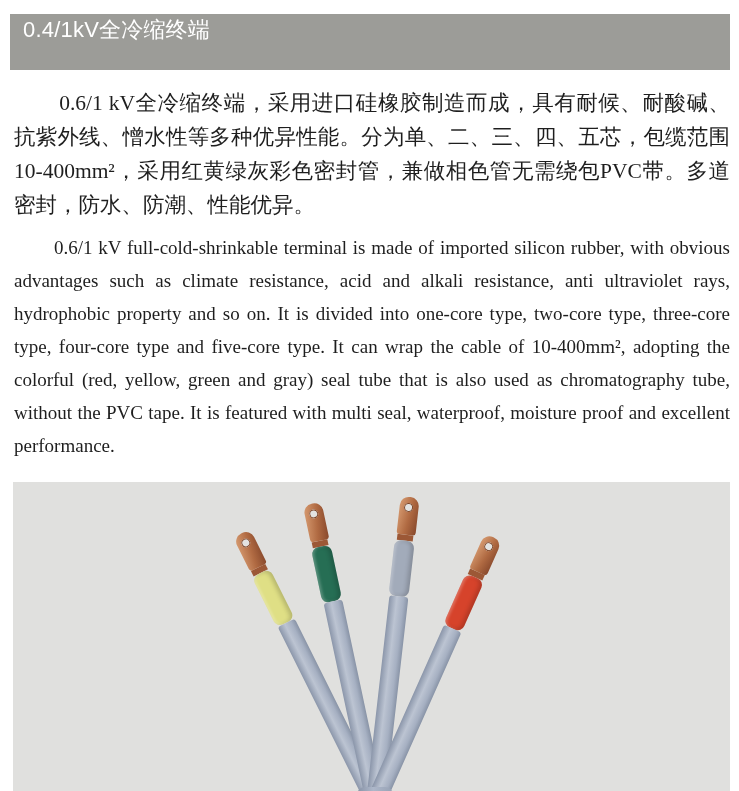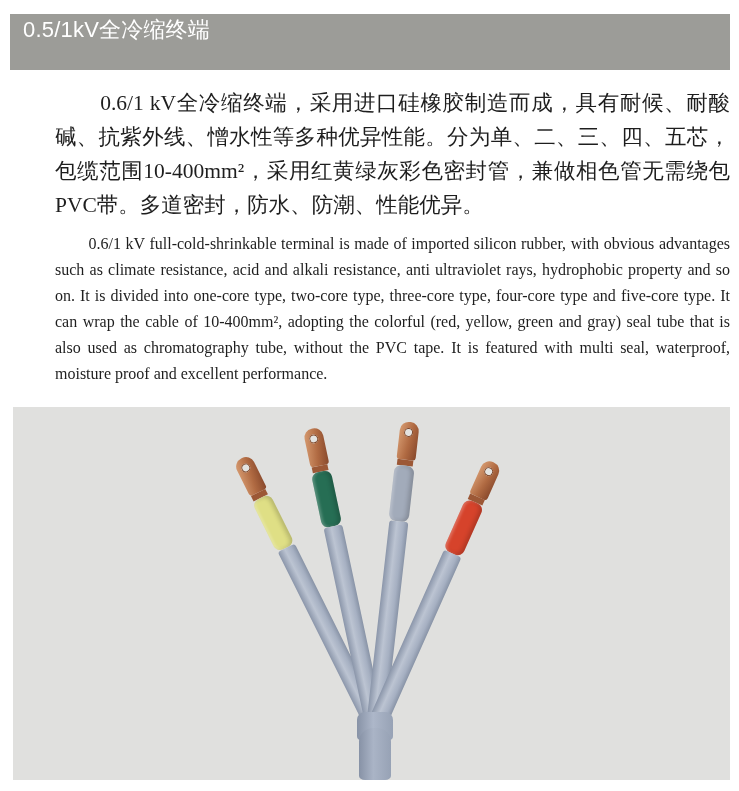--- a/index.html
+++ b/index.html
@@ -19,31 +19,31 @@
     height: 56px;
     background: #9c9c98;
     color: #ffffff;
     font-family: "Liberation Sans", "DejaVu Sans", sans-serif;
     padding: 3px 0 0 13px;
   }
   .banner-line { font-size: 22px; line-height: 26px; letter-spacing: 0.2px; }
 
   
   .text-wrap { padding: 0 9px 0 14px; }
-  .para { text-align: justify; margin-left: 41px; }
+  .para { text-align: justify; }
   .para.zh {
     margin-top: 16px;
     font-size: 21.5px;
     line-height: 34px;
     text-indent: 2.1em;
   }
   .para.en {
     margin-top: 9px;
-    font-size: 16px;
-    line-height: 26px;
+    font-size: 19px;
+    line-height: 33px;
     text-indent: 2.1em;
   }
 
   
   .photo {
     position: relative;
     margin: 20px 9px 0 13px;
     width: 717px;
     height: 373px;
     background: #e0e0de;
@@ -112,21 +112,21 @@
     background: linear-gradient(90deg, #8792a6, #aab4c6 45%, #97a2b5);
     border-radius: 45% 45% 6px 6px / 26% 26% 4px 4px;
   }
 </style>
 </head>
 <body>
 
 <div class="page">
 
   <header class="banner">
-    <div class="banner-line zh">0.5/1kV全冷缩终端</div>
+    <div class="banner-line zh">0.4/1kV全冷缩终端</div>
   </header>
 
   <div class="text-wrap">
     <p class="para zh">0.6/1 kV全冷缩终端，采用进口硅橡胶制造而成，具有耐候、耐酸碱、抗紫外线、憎水性等多种优异性能。分为单、二、三、四、五芯，包缆范围10-400mm²，采用红黄绿灰彩色密封管，兼做相色管无需绕包PVC带。多道密封，防水、防潮、性能优异。</p>
     <p class="para en">0.6/1 kV full-cold-shrinkable terminal is made of imported silicon rubber, with obvious advantages such as climate resistance, acid and alkali resistance, anti ultraviolet rays, hydrophobic property and so on. It is divided into one-core type, two-core type, three-core type, four-core type and five-core type. It can wrap the cable of 10-400mm², adopting the colorful (red, yellow, green and gray) seal tube that is also used as chromatography tube, without the PVC tape. It is featured with multi seal, waterproof, moisture proof and excellent performance.</p>
   </div>
 
   <figure class="photo" style="background: rgb(224, 224, 222);">
 
     <div class="cable cable1">

